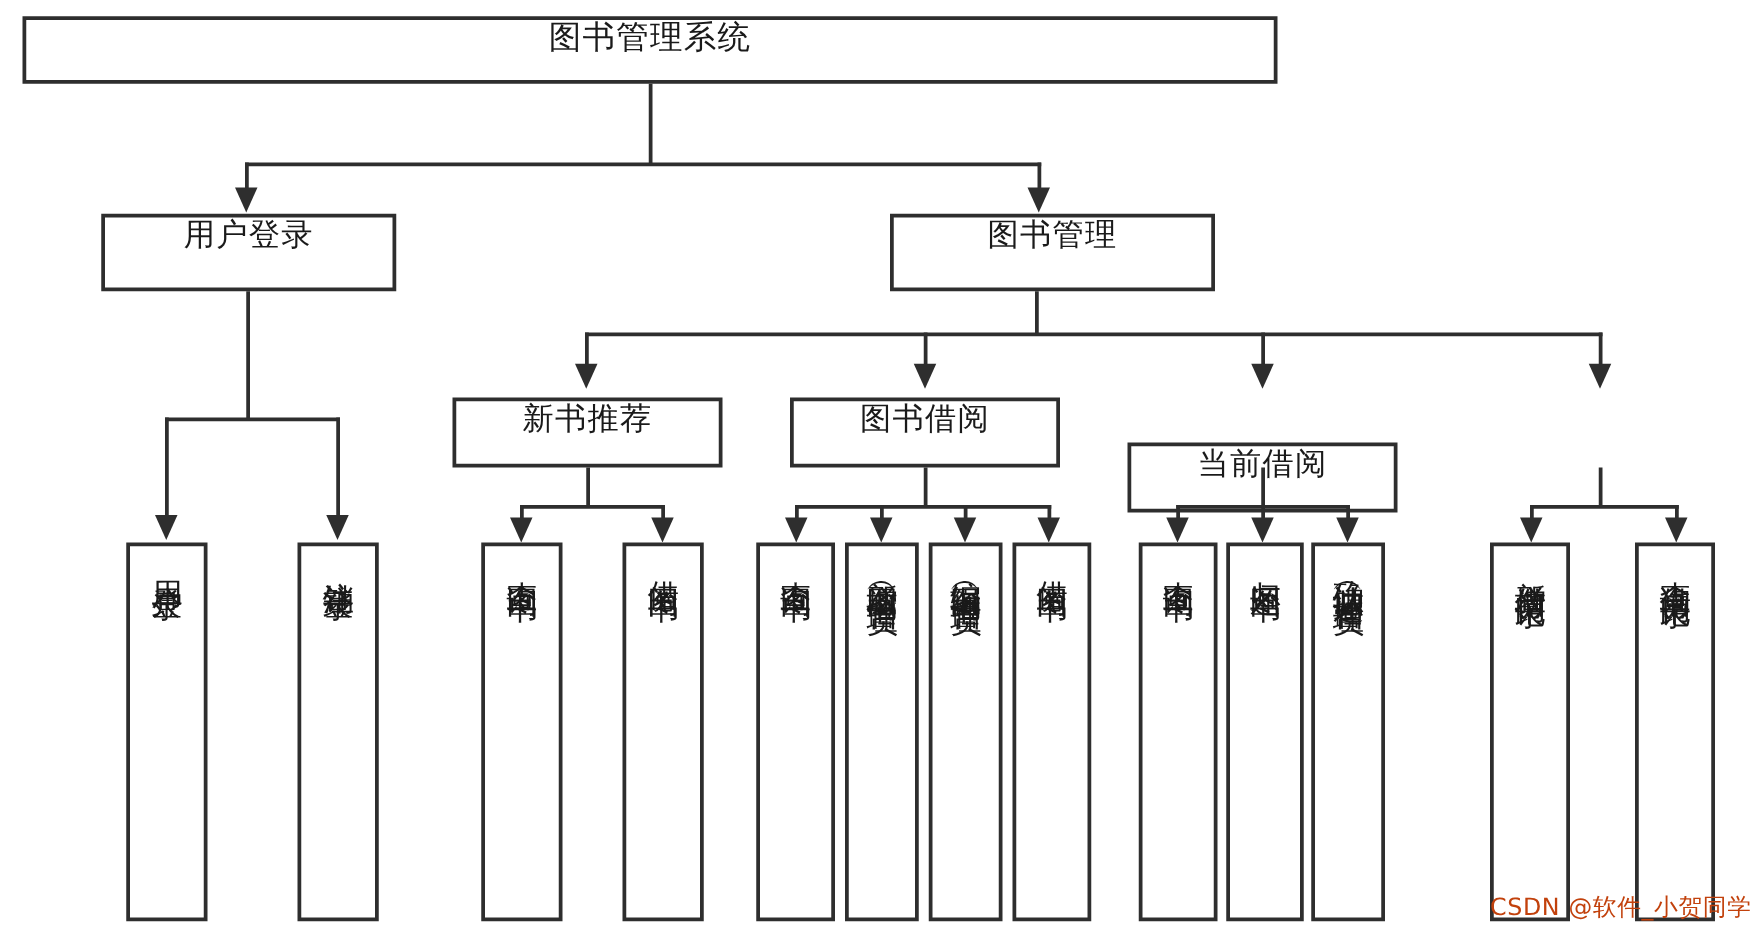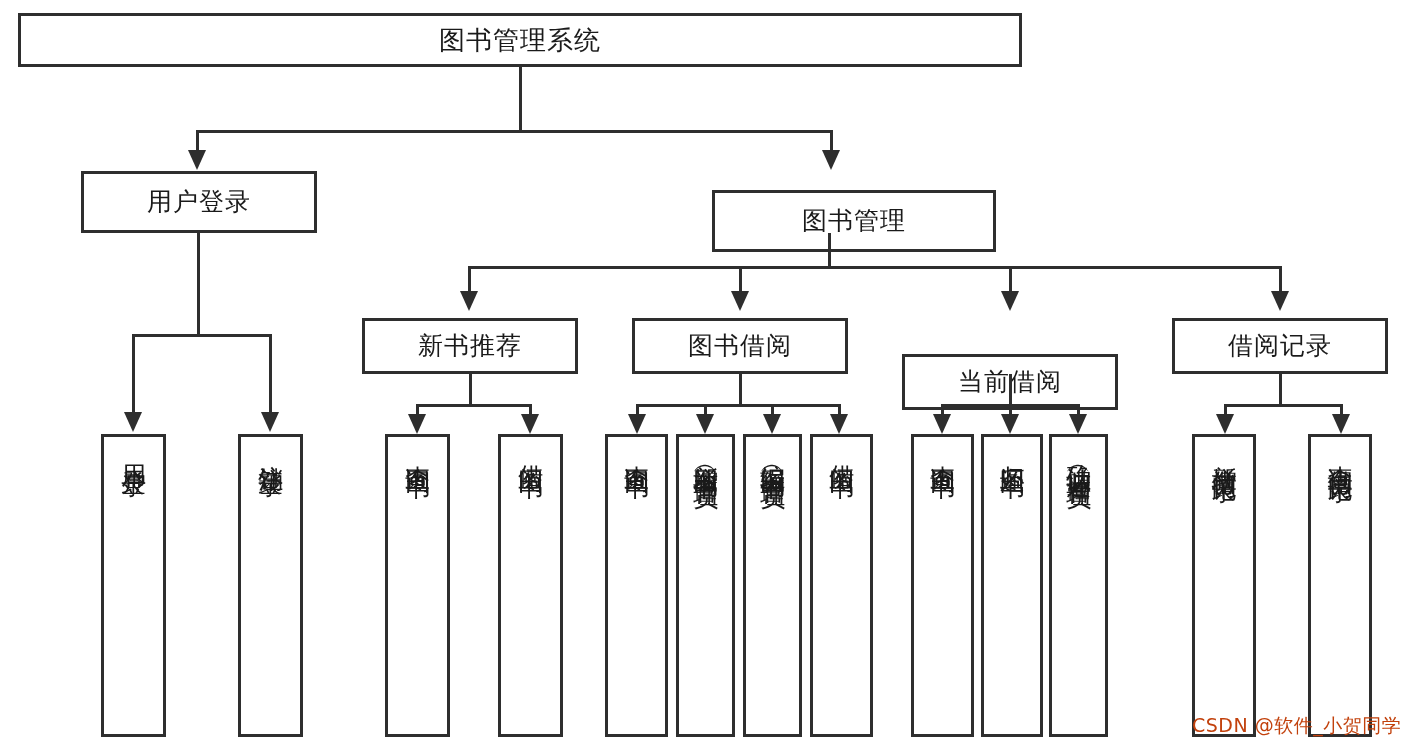--- a/index.html
+++ b/index.html
@@ -16,21 +16,20 @@
     height: 747px;
     background: #ffffff;
     overflow: hidden;
   }
   .node {
     position: absolute;
     box-sizing: border-box;
     border: 3px solid #2e2e2e;
     background: #ffffff;
     display: flex;
-    align-items: center;
     justify-content: center;
     color: #1a1a1a;
   }
   .node.horiz {
     font-size: 25px;
     letter-spacing: 1px;
     line-height: 1.1;
   }
   .node.root {
     border-width: 3px;
@@ -86,21 +85,21 @@
   <div class="edge h" style="left:196px; top:130px; width:637px; height:3px;"></div>
 
   <div class="edge v" style="left:196px; top:130px; width:3px; height:22px;"></div>
   <div class="arrow" style="left:188px; top:150px;"></div>
   <div class="edge v" style="left:830px; top:130px; width:3px; height:22px;"></div>
   <div class="arrow" style="left:822px; top:150px;"></div>
 
   <div class="node horiz" style="left:81px; top:171px; width:236px; height:62px;">
     <span>用户登录</span>
   </div>
-  <div class="node horiz" style="left:712px; top:171px; width:284px; height:62px;margin-top:19px;">
+  <div class="node horiz" style="left:712px; top:171px; width:260px; height:62px;">
     <span>图书管理</span>
   </div>
 
   <div class="edge v" style="left:197px; top:233px; width:3px; height:103px;"></div>
   <div class="edge h" style="left:132px; top:334px; width:140px; height:3px;"></div>
   <div class="edge v" style="left:132px; top:334px; width:3px; height:80px;"></div>
   <div class="arrow" style="left:124px; top:412px;"></div>
   <div class="edge v" style="left:269px; top:334px; width:3px; height:80px;"></div>
   <div class="arrow" style="left:261px; top:412px;"></div>
 
@@ -117,23 +116,20 @@
 
   <div class="node horiz" style="left:632px; top:318px; width:216px; height:56px;">
     <span>图书借阅</span>
   </div>
   <div class="node horiz" style="left:362px; top:318px; width:216px; height:56px;">
     <span>新书推荐</span>
   </div>
   <div class="node horiz" style="left:902px; top:318px; width:216px; height:56px;margin-top:36px;">
     <span>当前借阅</span>
   </div>
-  <div class="node horiz" style="left:1172px; top:318px; width:216px; height:56px;">
-    <span>借阅记录</span>
-  </div>
 
   <div class="edge v" style="left:469px; top:374px; width:3px; height:32px;"></div>
   <div class="edge h" style="left:416px; top:404px; width:116px; height:3px;"></div>
   <div class="edge v" style="left:416px; top:404px; width:3px; height:12px;"></div>
   <div class="arrow" style="left:408px; top:414px;"></div>
   <div class="edge v" style="left:529px; top:404px; width:3px; height:12px;"></div>
   <div class="arrow" style="left:521px; top:414px;"></div>
 
   <div class="edge v" style="left:739px; top:374px; width:3px; height:32px;"></div>
   <div class="edge h" style="left:636px; top:404px; width:205px; height:3px;"></div>

